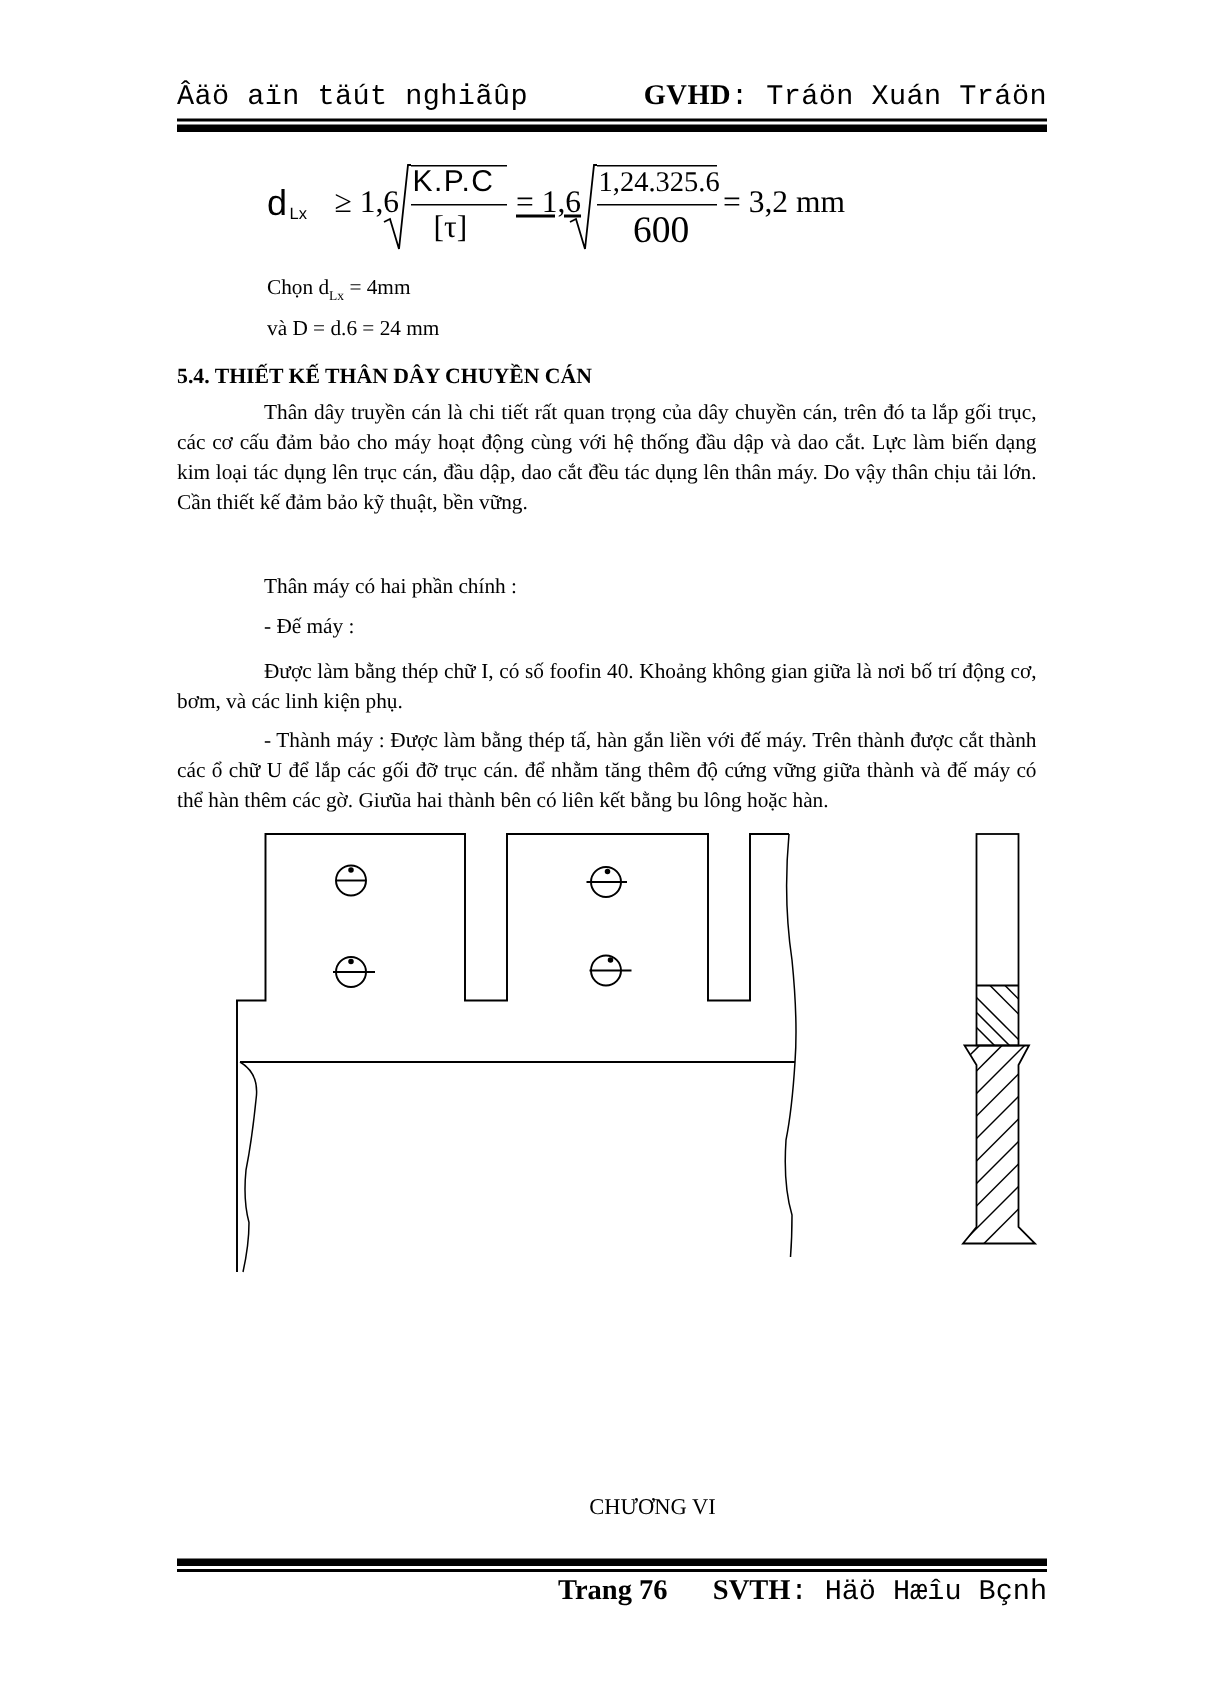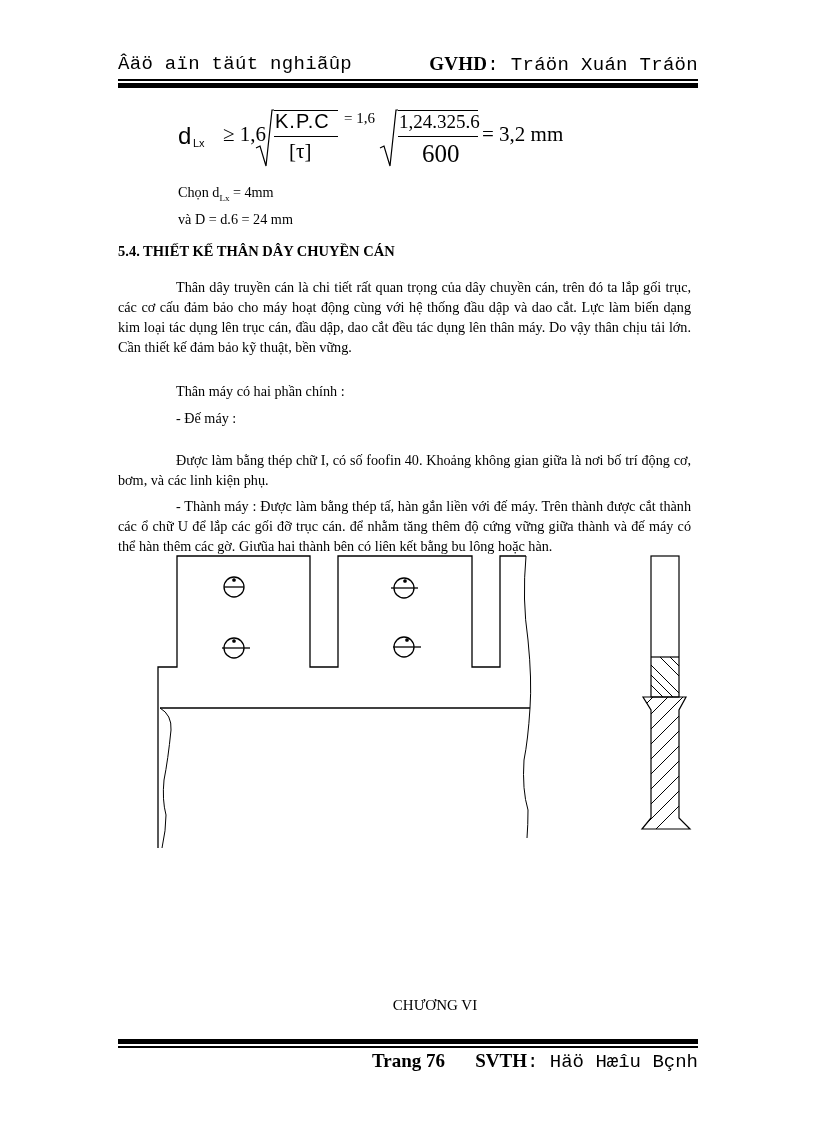--- a/index.html
+++ b/index.html
@@ -11,21 +11,21 @@
 
     .hdr-left { left: 118px; top: 53px; font-size: 19px; letter-spacing: 0.3px; }
     .hdr-right { right: 118px; top: 53px; font-size: 19px; letter-spacing: 0.3px; }
     .hdr-right b, .ftr b { font-family: "Liberation Serif", serif; font-weight: bold; }
     .rule-thin { left: 118px; width: 580px; height: 2px; background: #000; }
     .rule-thick { left: 118px; width: 580px; height: 5px; background: #000; }
 
     .formula { left: 178px; top: 104px; height: 70px; width: 420px; }
     .body-text { font-size: 14.2px; line-height: 20px; text-align: justify; }
     .para { left: 118px; width: 573px; }
-    .indent { text-indent: 58px; margin-top: 12px; }
+    .indent { text-indent: 58px; }
     .heading { left: 118px; top: 243px; font-size: 14.5px; font-weight: bold; }
     .ftr { font-size: 19px; top: 1050px; }
     svg { overflow: visible; }
   </style>
 </head>
 <body>
 
 <div class="abs mono hdr-left">Âäö aïn täút nghiãûp</div>
 <div class="abs mono hdr-right"><b>GVHD</b><span>: Tráön Xuán Tráön</span></div>
 <div class="abs rule-thin" style="top:79px;"></div>
@@ -35,21 +35,21 @@
   <span class="abs sans" style="left:0; top:18px; font-size:24px;">d</span>
   <span class="abs sans" style="left:15px; top:33px; font-size:11px;">Lx</span>
   <span class="abs serif" style="left:45px; top:18px; font-size:21px;">≥ 1,6</span>
   <svg class="abs" style="left:76px; top:4px;" width="20" height="60">
     <path d="M2 40 L6 38 L12 58 L18 2 L20 2" stroke="#000" stroke-width="1.2" fill="none"></path>
   </svg>
   <div class="abs" style="left:96px; top:6px; width:64px; border-top:1.2px solid #000;"></div>
   <span class="abs sans" style="left:97px; top:6px; font-size:20px; letter-spacing:1px;">K.P.C</span>
   <div class="abs" style="left:96px; top:32px; width:64px; border-top:1px solid #000;"></div>
   <span class="abs serif" style="left:111px; top:35px; font-size:21px;">[τ]</span>
-  <span class="abs serif" style="left:166px; top:6px; font-size:15px;">= 1,6</span>
+  <span class="abs serif" style="left:166px; top:18px; font-size:21px;text-decoration:underline;">= 1,6</span>
   <svg class="abs" style="left:200px; top:4px;" width="20" height="60">
     <path d="M2 40 L6 38 L12 58 L18 2 L20 2" stroke="#000" stroke-width="1.2" fill="none"></path>
   </svg>
   <div class="abs" style="left:220px; top:6px; width:80px; border-top:1.2px solid #000;"></div>
   <span class="abs serif" style="left:221px; top:7px; font-size:19px;">1,24.325.6</span>
   <div class="abs" style="left:220px; top:32px; width:80px; border-top:1px solid #000;"></div>
   <span class="abs serif" style="left:244px; top:36px; font-size:25px;text-align:right;">600</span>
   <span class="abs serif" style="left:304px; top:18px; font-size:21px;">= 3,2 mm</span>
 </div>
 

